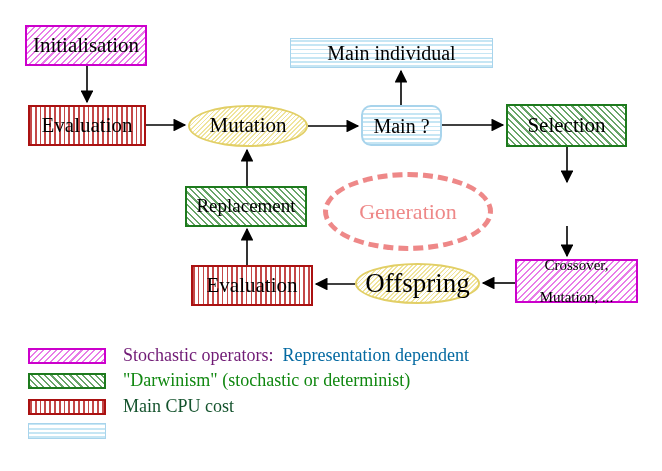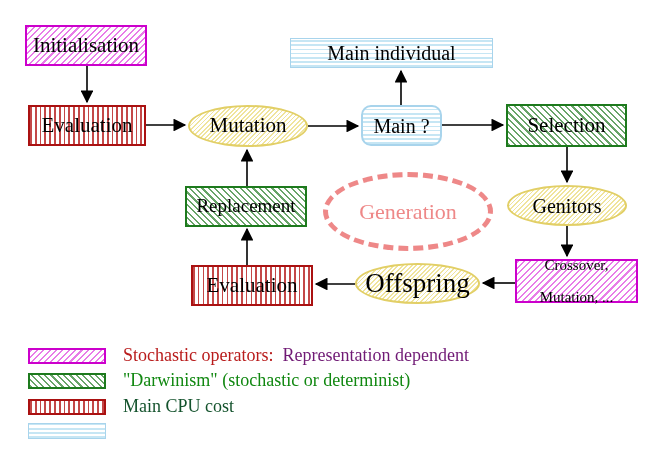--- a/index.html
+++ b/index.html
@@ -43,22 +43,22 @@
     border:5px dashed #ee8888; color:#ee8888;
     display:flex; align-items:center; justify-content:center;
     font-size:22px;
   }
 
   
   .legend-row { position:absolute; left:28px; display:flex; align-items:center; }
   .swatch { width:78px; height:16px; box-sizing:border-box; margin-right:17px; flex:0 0 auto; }
   .swatch.s-cyan { border-width:1.5px; }
   .legend-text { font-size:18px; white-space:nowrap; }
-  .t-magenta { color:#b91c1c; }
-  .t-yellow  { color:#701a75; margin-left:9px; }
+  .t-magenta { color:#701a75; }
+  .t-yellow  { color:#0369a1; margin-left:9px; }
   .t-green   { color:#118811; }
   .t-red     { color:#14532d; }
   .t-cyan    { color:#99c4e8; }
 </style>
 </head>
 <body>
 
 <div class="canvas">
 
   <svg class="wires" viewBox="0 0 662 471">
@@ -107,23 +107,20 @@
   </div>
 
   <div class="node hatch-green" style="left:185px; top:186px; width:122px; height:41px; font-size:19px;text-align:center;">
     <span>Replacement</span>
   </div>
 
   <div class="generation-ellipse" style="left:323px; top:172px; width:170px; height:79px;">
     <span>Generation</span>
   </div>
 
-  <div class="node hatch-yellow ellipse" style="left:507px; top:185px; width:120px; height:41px; font-size:20px;">
-    <span>Genitors</span>
-  </div>
 
   <div class="node stripe-red" style="left:191px; top:265px; width:122px; height:41px; font-size:21px;">
     <span>Evaluation</span>
   </div>
 
   <div class="node hatch-yellow ellipse" style="left:355px; top:263px; width:125px; height:41px; font-size:27px;">
     <span>Offspring</span>
   </div>
 
   <div class="node hatch-magenta" style="left:515px; top:259px; width:123px; height:44px; font-size:15px; flex-direction:column;gap:16px;">

